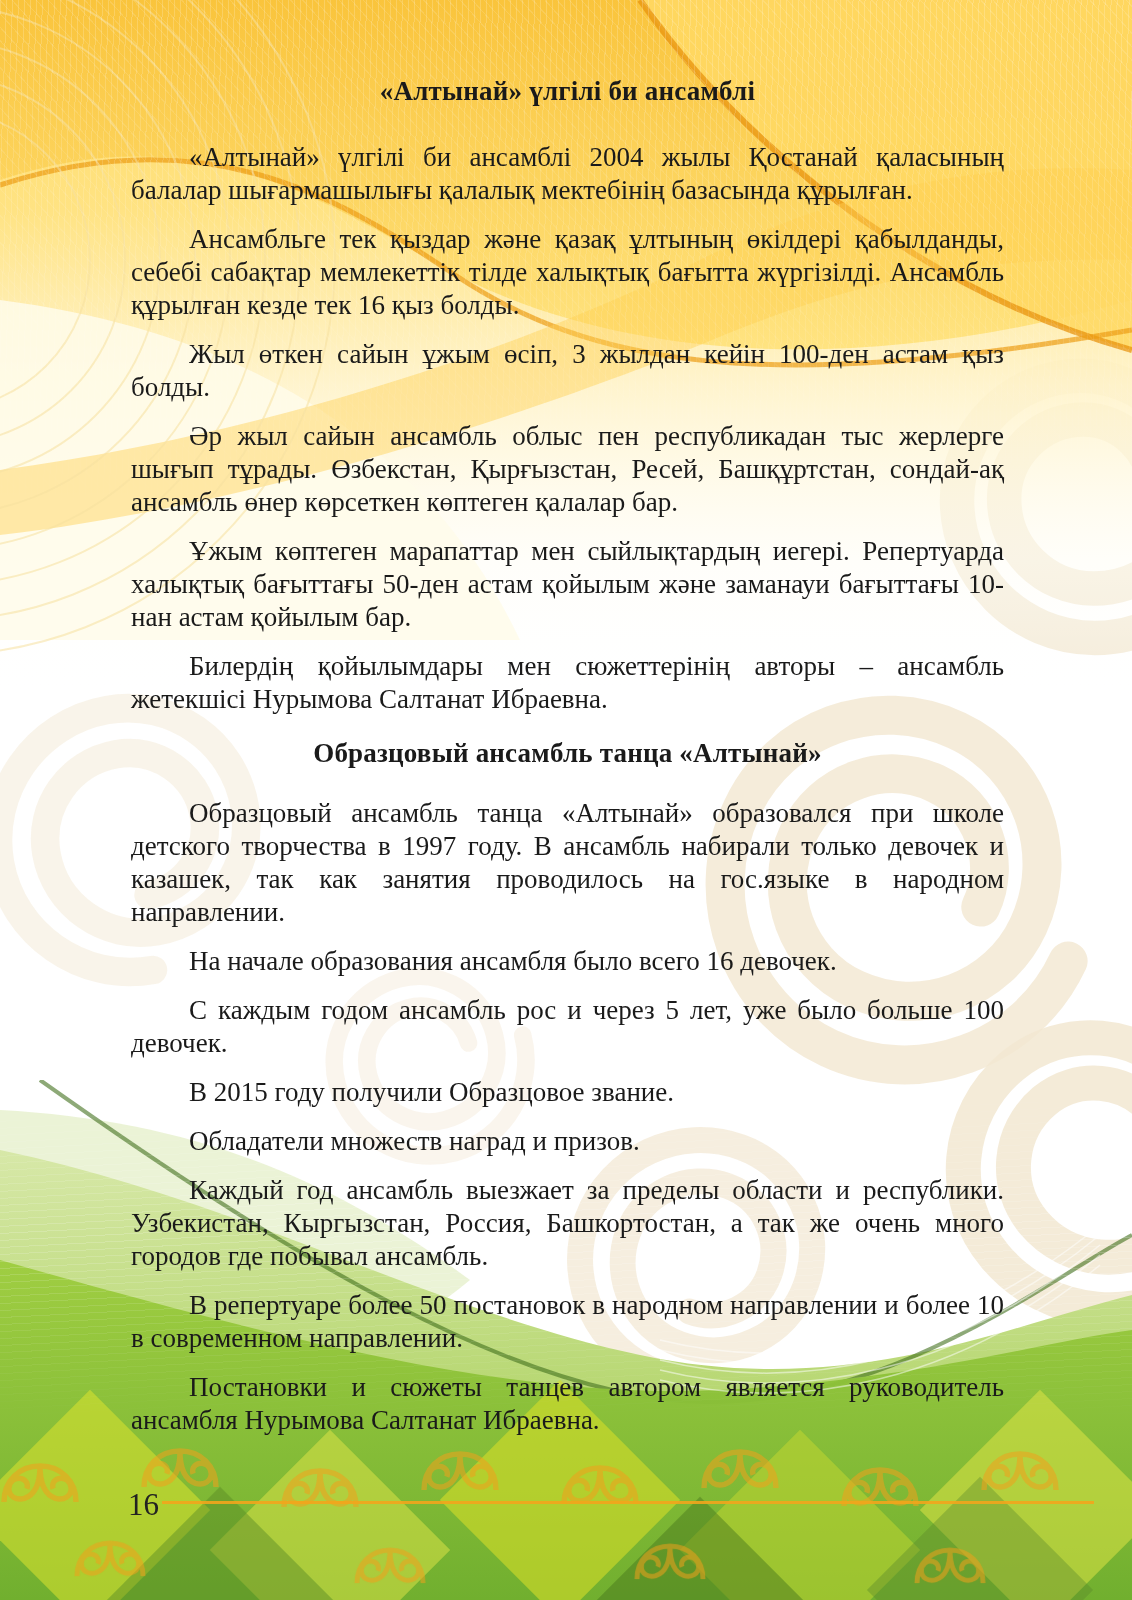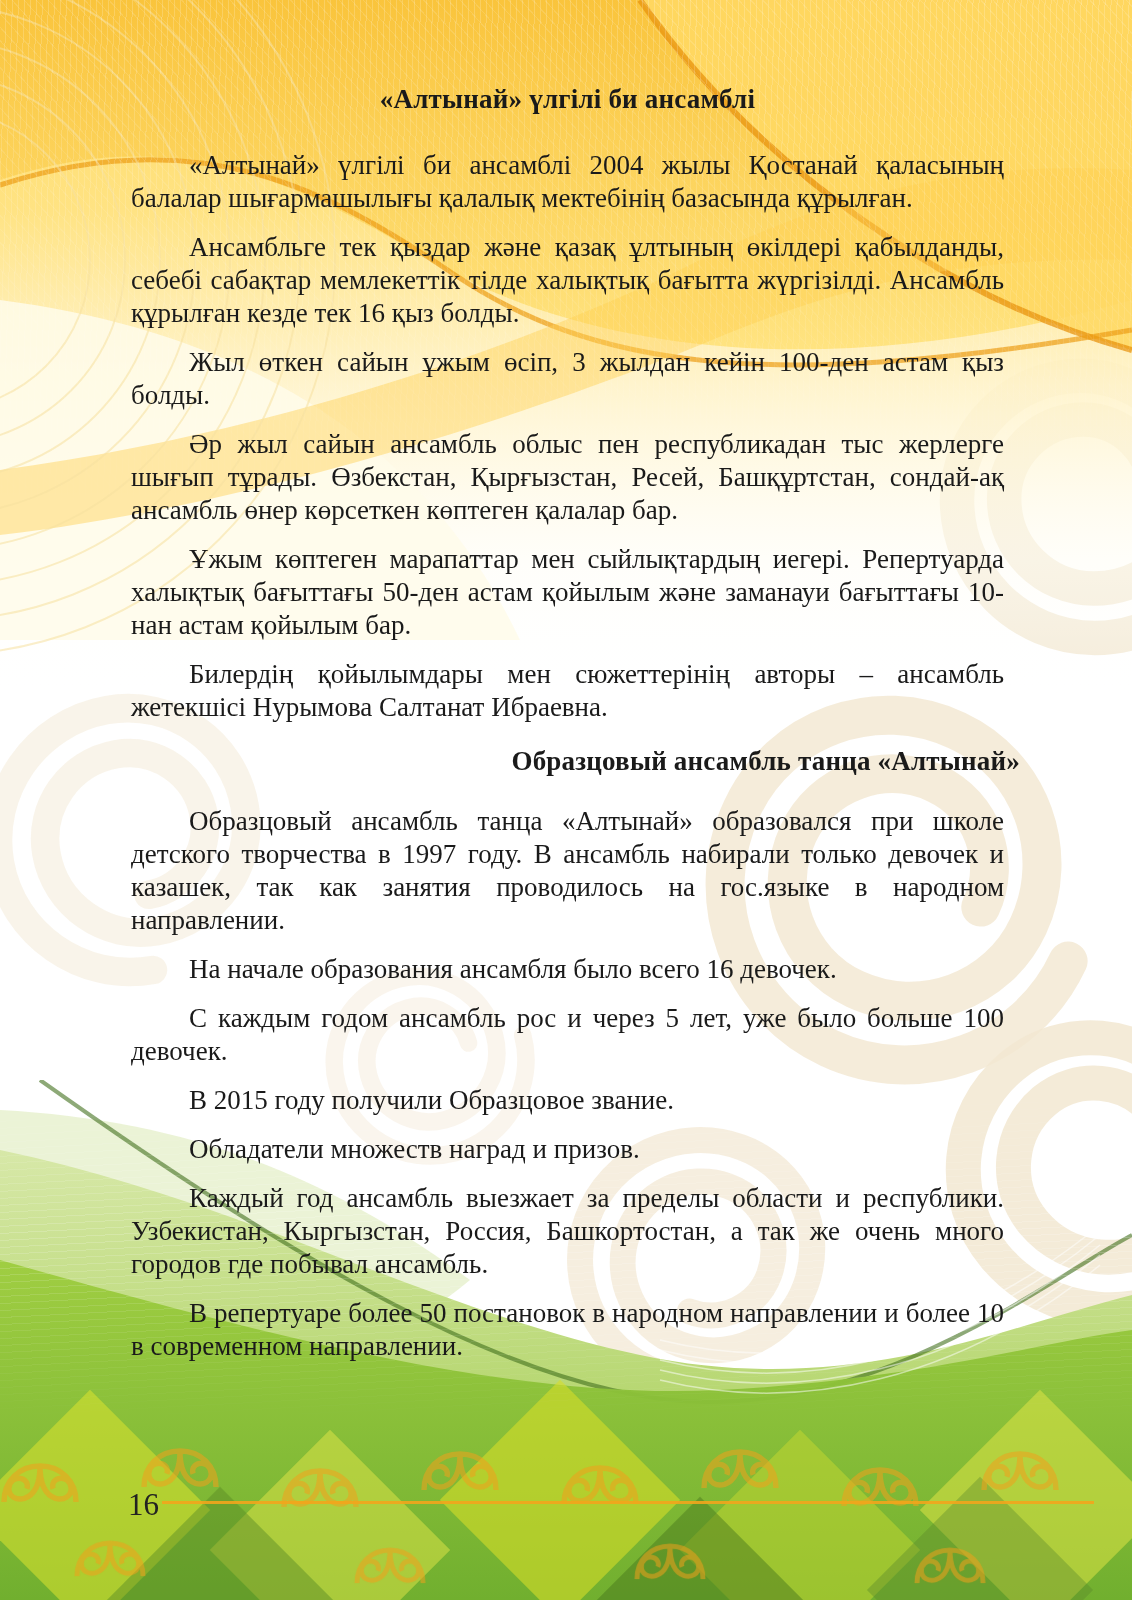--- a/index.html
+++ b/index.html
@@ -28,25 +28,25 @@
     position:absolute; left:0; top:1080px; width:1132px; height:340px; z-index:3;
     background:repeating-linear-gradient(-3deg, rgba(255,255,255,.28) 0 1px, rgba(255,255,255,0) 1px 7px);
     -webkit-mask-image:linear-gradient(180deg, rgba(0,0,0,0) 0%, rgba(0,0,0,.65) 45%, rgba(0,0,0,0) 100%);
     mask-image:linear-gradient(180deg, rgba(0,0,0,0) 0%, rgba(0,0,0,.65) 45%, rgba(0,0,0,0) 100%);
     pointer-events:none;
   }
   .content {
     position:absolute; left:115px; top:76px; width:905px; z-index:5;
   }
   .section-title {
-    margin:8px 0 34px 0;
+    margin:0 0 34px 0;
     font-size:27px; font-weight:bold; text-align:center;
     letter-spacing:.2px;
   }
-  .section-title.ru { margin:22px 0 28px 0;text-align:right; }
+  .section-title.ru { margin:22px 0 28px 0; }
   .content p {
     margin:16px;
     font-size:27px; line-height:33px;
     text-align:justify; text-indent:58px;
   }
   .page-number {
     position:absolute; left:128px; top:1487px; z-index:6;
     font-size:31px; color:#222;
   }
   .footer-rule {
@@ -173,18 +173,19 @@
     <p>Билердің қойылымдары мен сюжеттерінің авторы – ансамбль жетекшісі Нурымова Салтанат Ибраевна.</p>
 
     <h2 class="section-title ru">Образцовый ансамбль танца «Алтынай»</h2>
     <p>Образцовый ансамбль танца «Алтынай» образовался при школе детского творчества в 1997 году. В ансамбль набирали только девочек и казашек, так как занятия проводилось на гос.языке в народном направлении.</p>
     <p>На начале образования ансамбля было всего 16 девочек.</p>
     <p>С каждым годом ансамбль рос и через 5 лет, уже было больше 100 девочек.</p>
     <p>В 2015 году получили Образцовое звание.</p>
     <p>Обладатели множеств наград и призов.</p>
     <p>Каждый год ансамбль выезжает за пределы области и республики. Узбекистан, Кыргызстан, Россия, Башкортостан, а так же очень много городов где побывал ансамбль.</p>
     <p>В репертуаре более 50 постановок в народном направлении и более 10 в современном направлении.</p>
+    <p>Постановки и сюжеты танцев автором является руководитель ансамбля Нурымова Салтанат Ибраевна.</p>
   </div>
 
   <div class="page-number">16</div>
   <div class="footer-rule"></div>
 
 </div>
 
 </body></html>

